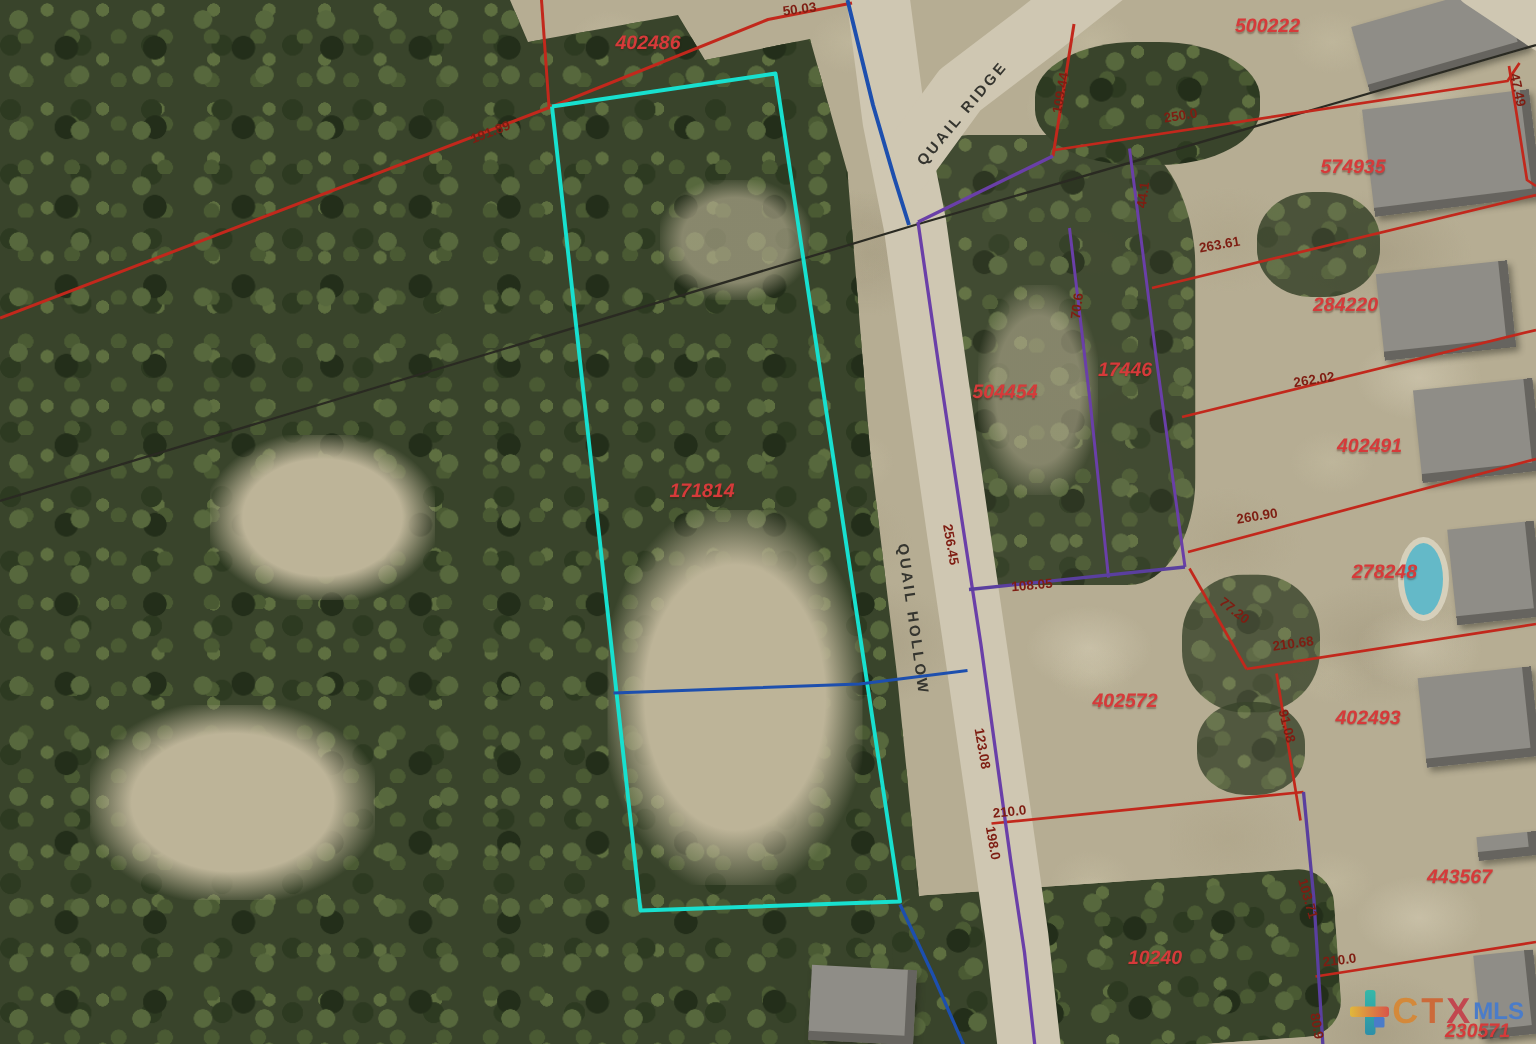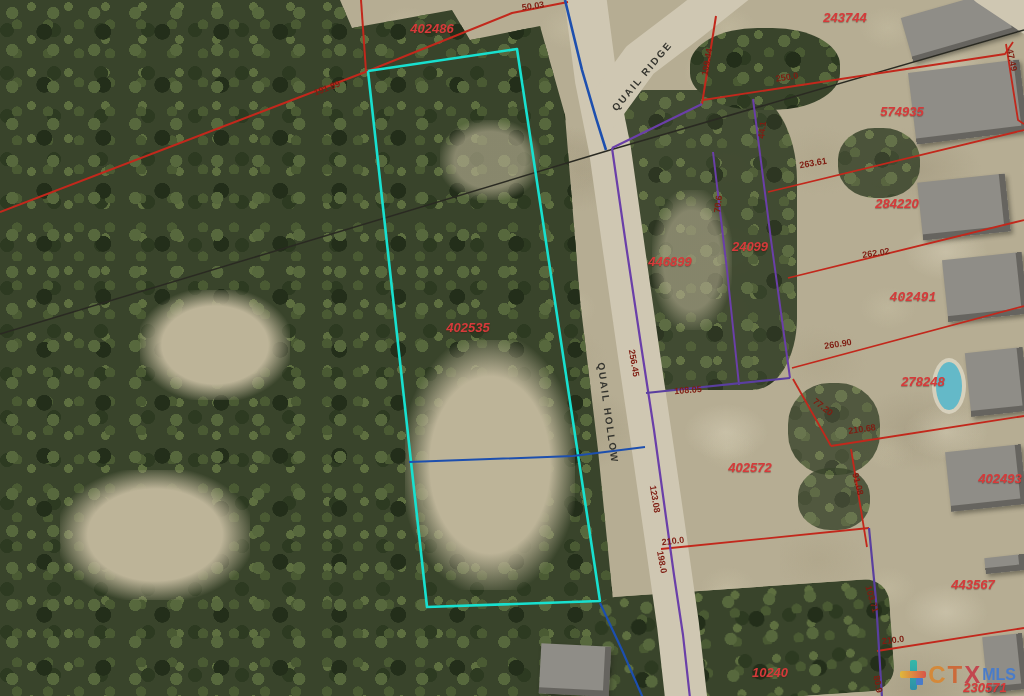--- a/index.html
+++ b/index.html
@@ -102,33 +102,33 @@
       <polyline points="646,393 790,378" fill="none" stroke="#5a3f9f" stroke-width="2.2" stroke-linejoin="round" stroke-linecap="butt"></polyline>
       <polyline points="869,528 876,600 882,698" fill="none" stroke="#5a3f9f" stroke-width="2.2" stroke-linejoin="round" stroke-linecap="butt"></polyline>
       <polyline points="368,71 517,49 600,601 427,607 368,71" fill="none" stroke="#18e0cf" stroke-width="2.6" stroke-linejoin="round" stroke-linecap="butt"></polyline>
       <polyline points="565,0 582,70 596,118 606,150" fill="none" stroke="#1d4fae" stroke-width="2.6" stroke-linejoin="round" stroke-linecap="butt"></polyline>
       <polyline points="409,462 573,456 645,447" fill="none" stroke="#1d4fae" stroke-width="2" stroke-linejoin="round" stroke-linecap="butt"></polyline>
       <polyline points="600,603 622,650 643,698" fill="none" stroke="#1d4fae" stroke-width="2.2" stroke-linejoin="round" stroke-linecap="butt"></polyline>
     </svg>
 
   <div id="labels">
       <div class="lbl parcel-label" style="left: 432px; top: 28px; transform: translate(-50%, -50%) rotate(0deg); text-align: center;">402486</div>
-      <div class="lbl parcel-label" style="left: 845px; top: 17px; transform: translate(-50%, -50%) rotate(0deg);">243744</div>
+      <div class="lbl parcel-label" style="left: 845px; top: 17px; transform: translate(-50%, -50%) rotate(0deg);">500222</div>
       <div class="lbl parcel-label" style="left: 902px; top: 111px; transform: translate(-50%, -50%) rotate(0deg);">574935</div>
       <div class="lbl parcel-label" style="left: 897px; top: 203px; transform: translate(-50%, -50%) rotate(0deg);">284220</div>
-      <div class="lbl parcel-label" style="left: 913px; top: 297px; transform: translate(-50%, -50%) rotate(0deg); font-family: Liberation Mono, monospace;">402491</div>
+      <div class="lbl parcel-label" style="left: 913px; top: 297px; transform: translate(-50%, -50%) rotate(0deg);">402491</div>
       <div class="lbl parcel-label" style="left: 923px; top: 381px; transform: translate(-50%, -50%) rotate(0deg);">278248</div>
-      <div class="lbl parcel-label" style="left: 1000px; top: 478px; transform: translate(-50%, -50%) rotate(0deg); text-align: right;">402493</div>
+      <div class="lbl parcel-label" style="left: 912px; top: 478px; transform: translate(-50%, -50%) rotate(0deg); text-align: right;">402493</div>
       <div class="lbl parcel-label" style="left: 973px; top: 584px; transform: translate(-50%, -50%) rotate(0deg);">443567</div>
       <div class="lbl parcel-label" style="left: 985px; top: 687px; transform: translate(-50%, -50%) rotate(0deg);">230571</div>
-      <div class="lbl parcel-label" style="left: 670px; top: 261px; transform: translate(-50%, -50%) rotate(0deg);">446899</div>
-      <div class="lbl parcel-label" style="left: 750px; top: 246px; transform: translate(-50%, -50%) rotate(0deg);">24099</div>
+      <div class="lbl parcel-label" style="left: 670px; top: 261px; transform: translate(-50%, -50%) rotate(0deg);">504454</div>
+      <div class="lbl parcel-label" style="left: 750px; top: 246px; transform: translate(-50%, -50%) rotate(0deg);">17446</div>
       <div class="lbl parcel-label" style="left: 750px; top: 467px; transform: translate(-50%, -50%) rotate(0deg); font-style: italic;">402572</div>
-      <div class="lbl parcel-label" style="left: 468px; top: 327px; transform: translate(-50%, -50%) rotate(0deg);">402535</div>
-      <div class="lbl parcel-label" style="left: 770px; top: 672px; transform: translate(-50%, -50%) rotate(0deg); text-align: right;">10240</div>
+      <div class="lbl parcel-label" style="left: 468px; top: 327px; transform: translate(-50%, -50%) rotate(0deg);">171814</div>
+      <div class="lbl parcel-label" style="left: 770px; top: 638px; transform: translate(-50%, -50%) rotate(0deg); text-align: right;">10240</div>
       <div class="lbl dim-label" style="left: 533px; top: 6px; transform: translate(-50%, -50%) rotate(-8deg);">50.03</div>
       <div class="lbl dim-label" style="left: 327px; top: 88px; transform: translate(-50%, -50%) rotate(-21deg);">191.89</div>
       <div class="lbl dim-label" style="left: 707px; top: 62px; transform: translate(-50%, -50%) rotate(-80deg);">109.44</div>
       <div class="lbl dim-label" style="left: 787px; top: 77px; transform: translate(-50%, -50%) rotate(-9deg);">250.0</div>
       <div class="lbl dim-label" style="left: 1012px; top: 60px; transform: translate(-50%, -50%) rotate(78deg);">47.49</div>
       <div class="lbl dim-label" style="left: 813px; top: 163px; transform: translate(-50%, -50%) rotate(-10deg);">263.61</div>
       <div class="lbl dim-label" style="left: 718px; top: 204px; transform: translate(-50%, -50%) rotate(-83deg);">70.6</div>
       <div class="lbl dim-label" style="left: 762px; top: 130px; transform: translate(-50%, -50%) rotate(-83deg);">44.1</div>
       <div class="lbl dim-label" style="left: 876px; top: 253px; transform: translate(-50%, -50%) rotate(-9deg);">262.02</div>
       <div class="lbl dim-label" style="left: 838px; top: 344px; transform: translate(-50%, -50%) rotate(-9deg);">260.90</div>

